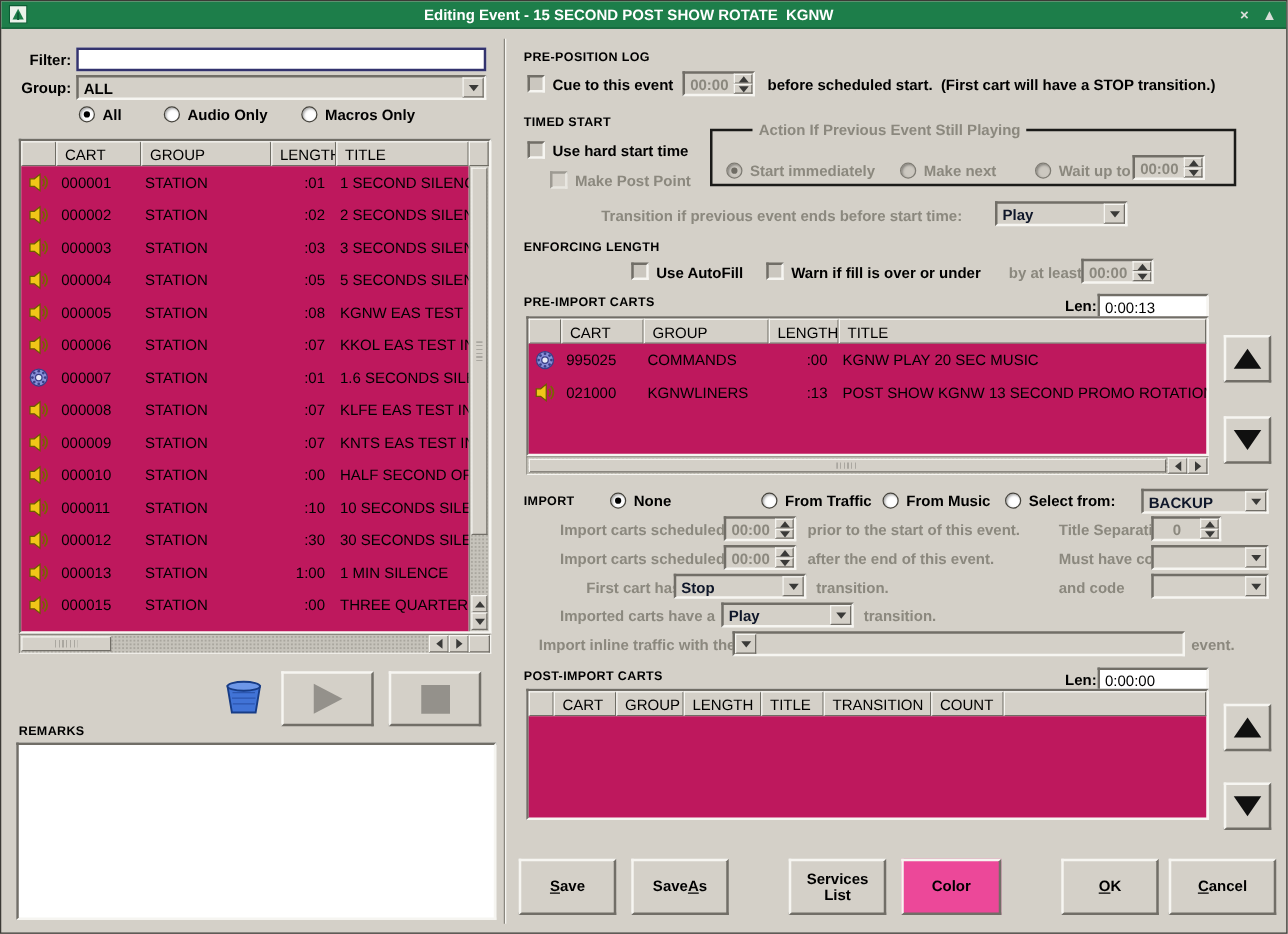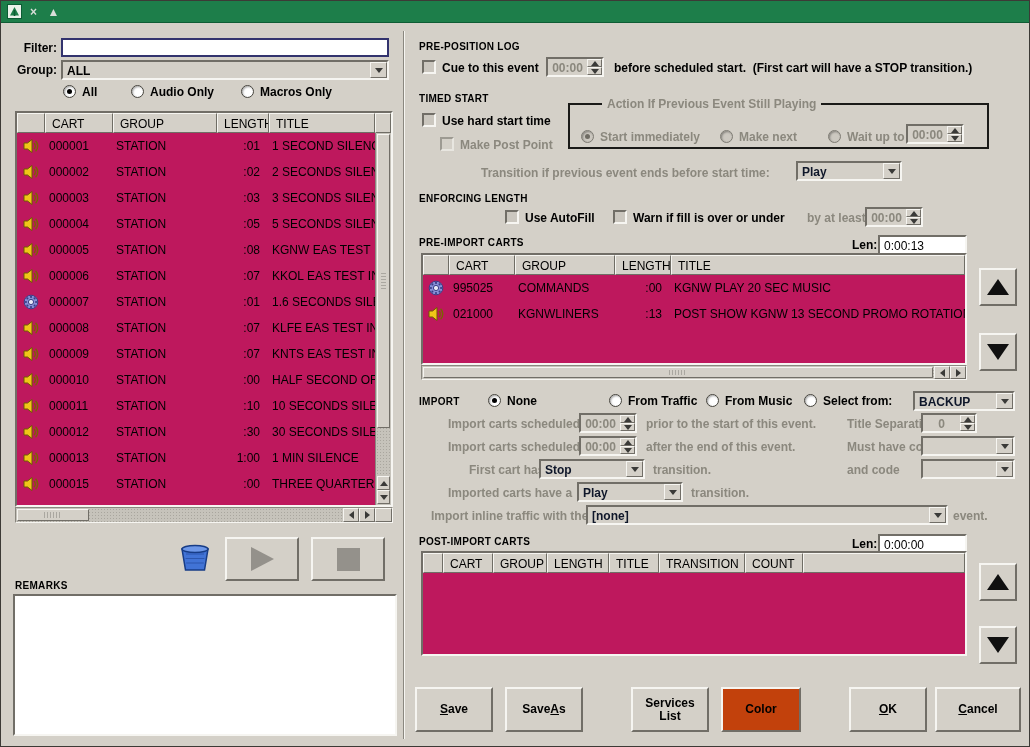--- a/index.html
+++ b/index.html
@@ -68,36 +68,37 @@
 .grip-h{position:absolute;top:2px;bottom:2px;left:50%;width:18px;margin-left:-9px;background-image:repeating-linear-gradient(90deg,#aaa7a0 0 1px,transparent 1px 3px)}
 .hsb{width:16px;background:#d4d0c8;border:1px solid;border-color:#f6f5f1 #716e67 #716e67 #f6f5f1;display:flex;align-items:center;justify-content:center}
 .hcorner{width:17px;background:#d4d0c8;border:1px solid;border-color:#f6f5f1 #716e67 #716e67 #f6f5f1}
 .groupbox{position:absolute;border:2px solid #1a1a18}
 .gb-title{position:absolute;top:-8px;left:32px;background:#d4d0c8;padding:0 5px;font-size:12px;font-weight:bold;color:#8b887e;white-space:pre}
 .play-g{width:0;height:0;border-top:12px solid transparent;border-bottom:12px solid transparent;border-left:23px solid #94918b}
 .stop-g{width:23px;height:23px;background:#94918b}
 .big-up{width:0;height:0;border-left:11px solid transparent;border-right:11px solid transparent;border-bottom:16px solid #101010}
 .big-down{width:0;height:0;border-left:11px solid transparent;border-right:11px solid transparent;border-top:16px solid #101010}
 .remarks{position:absolute;background:#fff;border-top:2px solid #716e67;border-left:2px solid #716e67;border-bottom:2px solid #f6f5f1;border-right:2px solid #f6f5f1;resize:none;outline:none;font:12px "Liberation Sans",sans-serif;padding:3px}
-.color-btn{background:#c2410c}
+.color-btn{background:#ec4899}
 u{text-decoration:underline}
 </style>
 </head>
 <body>
 
 <div class="win">
 
   <div class="titlebar">
     <span class="tb-icon">
       <svg width="15" height="15" viewBox="0 0 15 15">
           <rect x="0.5" y="0.5" width="14" height="14" fill="#eaf2ea" stroke="#0c5c34"></rect>
           <path d="M3 11.5 L7.5 3 L12 11.5 Z" fill="#1d7e4a"></path>
           <rect x="6.7" y="6" width="1.6" height="6" fill="#0c5c34"></rect>
         </svg>
     </span>
+    <span class="tb-title">Editing Event - 15 SECOND POST SHOW ROTATE  KGNW</span>
     <span class="tb-btn">×</span>
     <span class="tb-btn">▲</span>
   </div>
 
   <span class="lbl" style="left:10px;top:41px;width:46px;text-align:right">Filter:</span>
   <input class="filter-in" style="left: 60px; top: 37px; width: 328px; height: 19px;" value="">
 
   <span class="lbl" style="left:10px;top:63px;width:46px;text-align:right">Group:</span>
   <div class="combo sunken" style="left:60px;top:59px;width:328px;height:20px">
     <span class="cval">ALL</span>
@@ -558,21 +559,20 @@
   <div class="combo dis sunken" style="left:576px;top:481px;width:106px;height:20px">
     <span class="cval">Play</span>
     <span class="carr">
         <i class="tri-d"></i>
       </span>
   </div>
   <span class="dlbl" style="left:690px;top:486px">transition.</span>
 
   <span class="dlbl" style="left:430px;top:509px">Import inline traffic with the</span>
   <div class="combo dis sunken" style="left:585px;top:504px;width:362px;height:20px">
-    <span class="cval">[none]</span>
     <span class="carr">
         <i class="tri-d"></i>
       </span>
   </div>
   <span class="dlbl" style="left:952px;top:509px">event.</span>
 
   <span class="sec" style="left:418px;top:535px">POST-IMPORT CARTS</span>
   <span class="lbl" style="left:851px;top:537px">Len:</span>
   <span class="field sunken" style="left:877px;top:533px;width:89px;height:20px">0:00:00</span>
 

